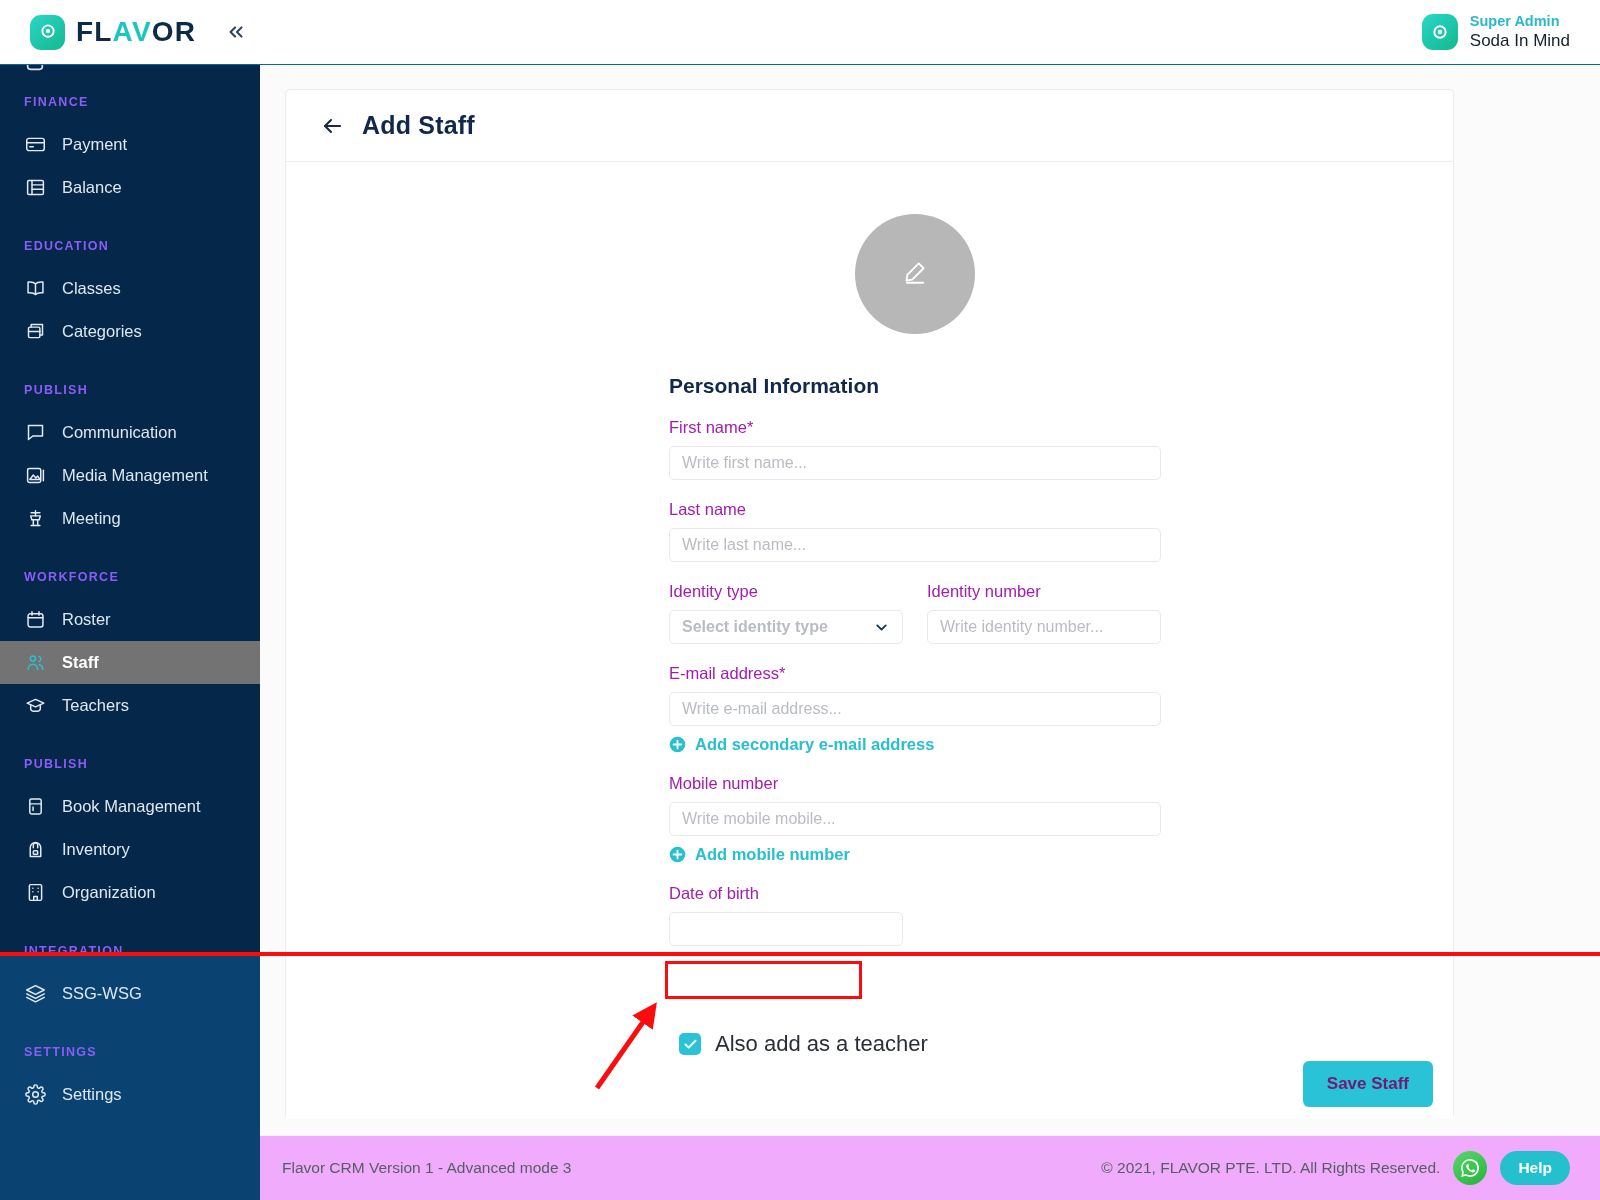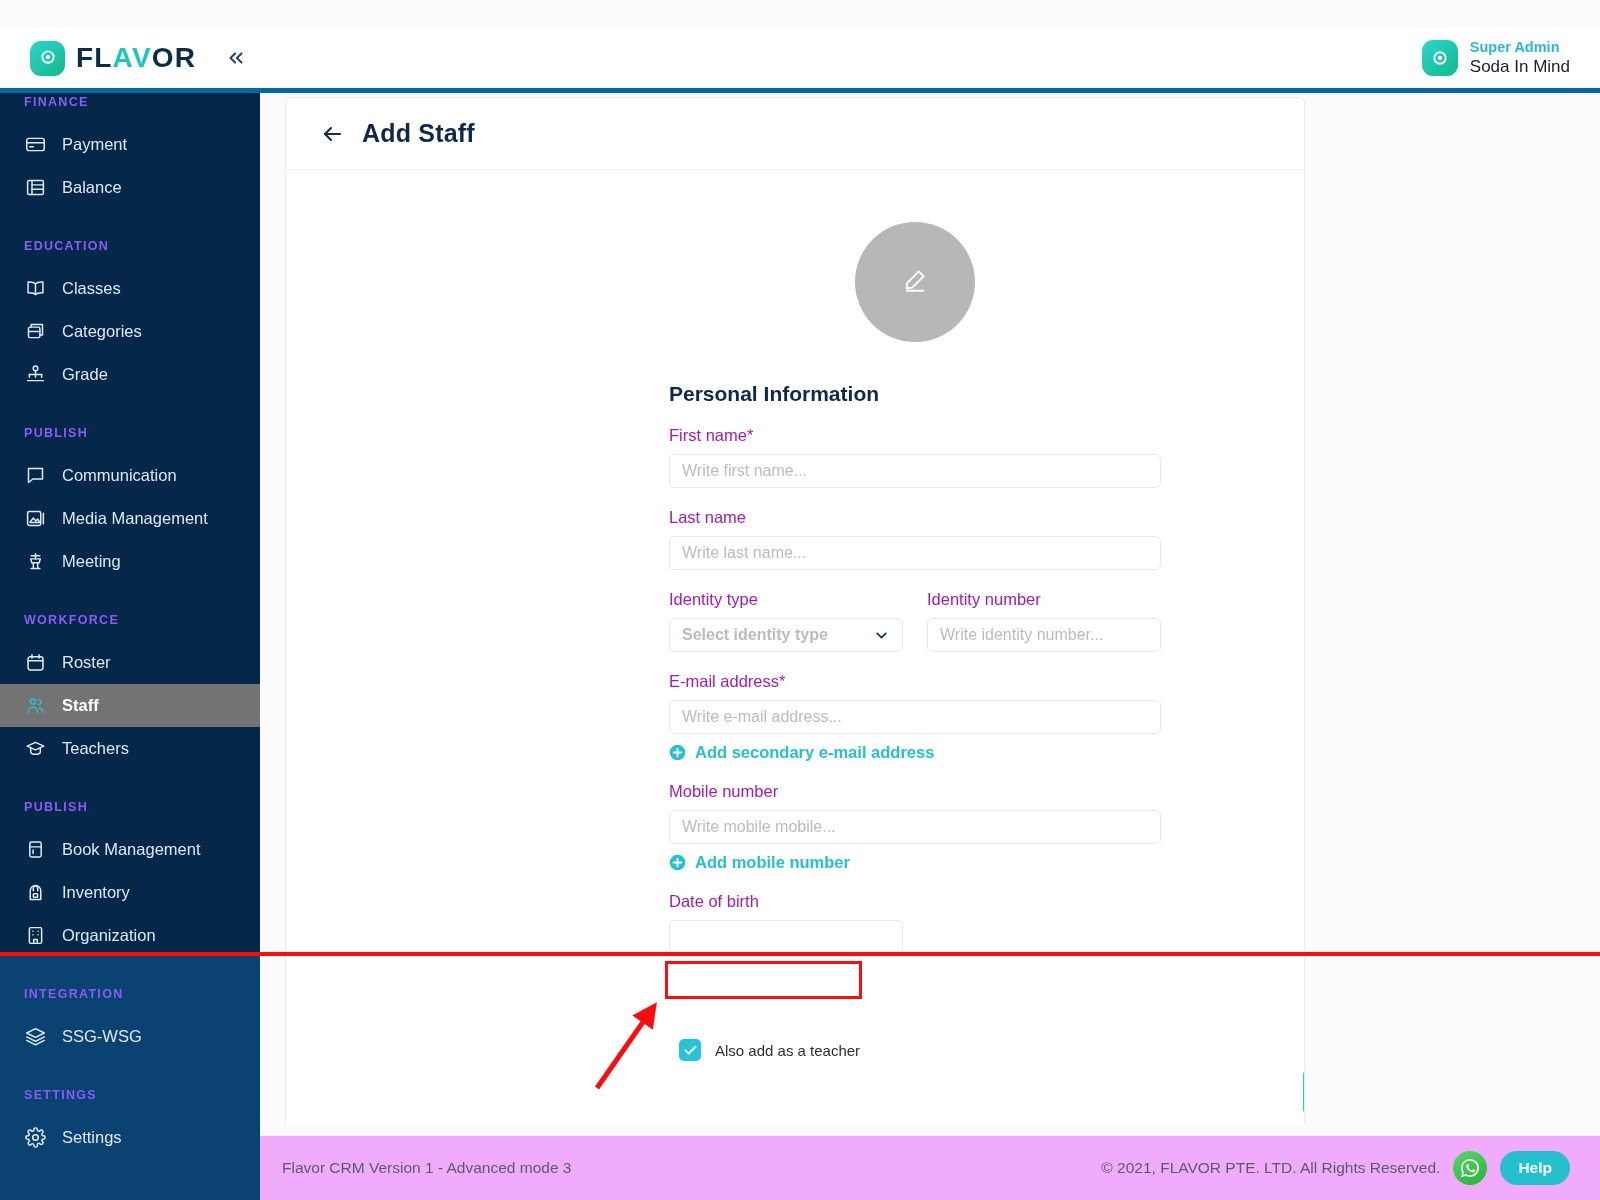--- a/index.html
+++ b/index.html
@@ -7,22 +7,22 @@
     width: 1600px; height: 1200px;
     font-family: "Liberation Sans", sans-serif;
     background: #ffffff;
     overflow: hidden;
   }
   #app { position: relative; width: 1600px; height: 1200px; background: #fbfbfc; }
 
   
   .topbar {
     position: absolute; top: 0; left: 0; width: 1600px; height: 65px;
-    background: #ffffff; border-bottom: 5px solid #0369a1;
-    display: flex; z-index: 40; margin-top: 28px;
+    background: #ffffff; border-bottom: 1px solid #0369a1;
+    display: flex; z-index: 40;
   }
   .brand { display: flex; align-items: center; padding-left: 30px; gap: 11px; }
   .brand-mark {
     width: 35px; height: 35px; border-radius: 11px;
     background: linear-gradient(140deg, #2ad6c8 0%, #13b98f 100%);
     display: flex; align-items: center; justify-content: center;
   }
   .brand-word { font-size: 28px; font-weight: 800; letter-spacing: 1.2px;
     color: #0d2a47; line-height: 1; }
   .brand-word .tl { color: #19c7c0; }
@@ -59,21 +59,21 @@
   }
   .nav-item .ico { width: 22px; height: 22px; display:flex; align-items:center; justify-content:center; color:#e3eaf2; flex:none; }
   .nav-item.active { background: #737373; color: #ffffff; font-weight: 700; }
   .nav-item.active .ico { color: #29c2d6; }
   .sb-gap-lg { height: 30px; }
   .sb-gap-sm { height: 12px; }
 
   
   .main { position: absolute; top: 65px; left: 260px; width: 1340px; height: 1135px; background: #fbfbfc; }
   .card {
-    position: absolute; left: 25px; top: 32px; width: 1020px; height: 1030px;
+    position: absolute; left: 25px; top: 24px; width: 1169px; height: 1030px;
     background: #ffffff; border: 1px solid #e9ebef; border-radius: 5px;
   }
   .card-head {
     height: 72px; border-bottom: 1px solid #eceef1;
     display: flex; align-items: center; padding-left: 34px; gap: 18px;
   }
   .back-arrow { color: #1b2a3d; display: flex; align-items: center; cursor: pointer; }
   .card-title { font-size: 25px; font-weight: 800; color: #12284a; letter-spacing: .2px; }
 
   .card-body { position: relative; height: 957px; overflow: hidden; }
@@ -108,21 +108,21 @@
   .action-bar {
     position: absolute; left: 0; bottom: 0; width: 1255px; height: 118px;
     background: #ffffff; display: flex; align-items: flex-start;
     padding: 24px 108px 0 383px; justify-content: space-between;
   }
   .chk-wrap { display: flex; align-items: center; gap: 14px; cursor: pointer; padding: 6px 10px; }
   .chk {
     width: 22px; height: 22px; border-radius: 5px; background: #29c2d6;
     display: flex; align-items: center; justify-content: center; flex: none;
   }
-  .chk-label { font-size: 15px; color: #2a2f36; }
+  .chk-label { font-size: 22px; color: #2a2f36; }
   .save-btn {
     background: #29c2d6; color: #701a75; font-size: 17px; font-weight: 700;
     border: none; border-radius: 6px; padding: 13px 24px; cursor: pointer;
     margin-top: 36px; font-family: inherit;
   }
 
   
   .footer {
     position: absolute; left: 260px; bottom: 0; width: 1340px; height: 65px;
     background: #f0abfc; display: flex; align-items: center;
@@ -238,34 +238,20 @@
         <div class="nav-item">
           <span class="ico">
             <svg width="21" height="21" viewBox="0 0 24 24" fill="none" stroke="currentColor" stroke-width="1.7" stroke-linecap="round" stroke-linejoin="round">
               <rect x="4" y="7" width="13" height="12" rx="1.5"></rect>
               <polyline points="7 7 7 4 20 4 20 16 17 16"></polyline>
               <line x1="4" y1="12" x2="17" y2="12"></line>
             </svg>
           </span>
           <span>Categories</span>
         </div>
-        <div class="nav-item">
-          <span class="ico">
-            <svg width="21" height="21" viewBox="0 0 24 24" fill="none" stroke="currentColor" stroke-width="1.7" stroke-linecap="round" stroke-linejoin="round">
-              <circle cx="12" cy="5" r="2.6"></circle>
-              <line x1="12" y1="7.6" x2="12" y2="12"></line>
-              <line x1="5" y1="12" x2="19" y2="12"></line>
-              <line x1="5" y1="12" x2="5" y2="15"></line>
-              <line x1="19" y1="12" x2="19" y2="15"></line>
-              <line x1="12" y1="12" x2="12" y2="15"></line>
-              <line x1="3" y1="19" x2="21" y2="19"></line>
-            </svg>
-          </span>
-          <span>Grade</span>
-        </div>
         <div class="sb-gap-lg"></div>
         <div class="sec-label">PUBLISH</div>
         <div style="height: 14px;"></div>
         <div class="nav-item">
           <span class="ico">
             <svg width="21" height="21" viewBox="0 0 24 24" fill="none" stroke="currentColor" stroke-width="1.7" stroke-linecap="round" stroke-linejoin="round">
               <path d="M4 4h16v12H9l-5 4V4z"></path>
             </svg>
           </span>
           <span>Communication</span>

